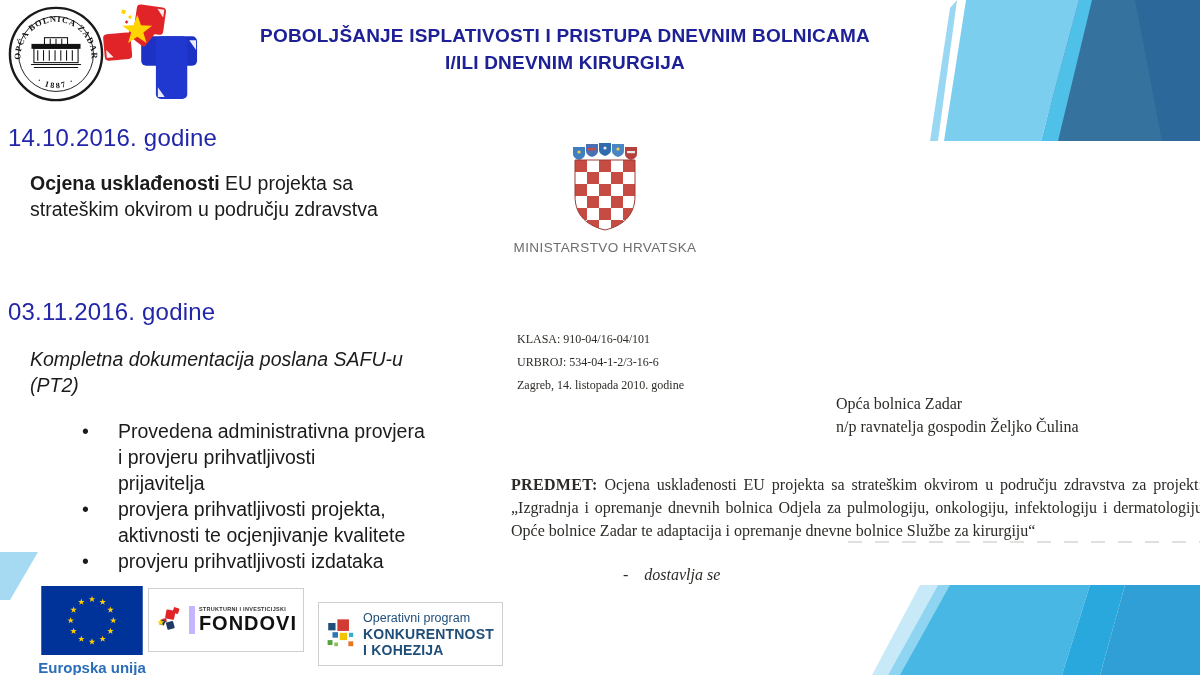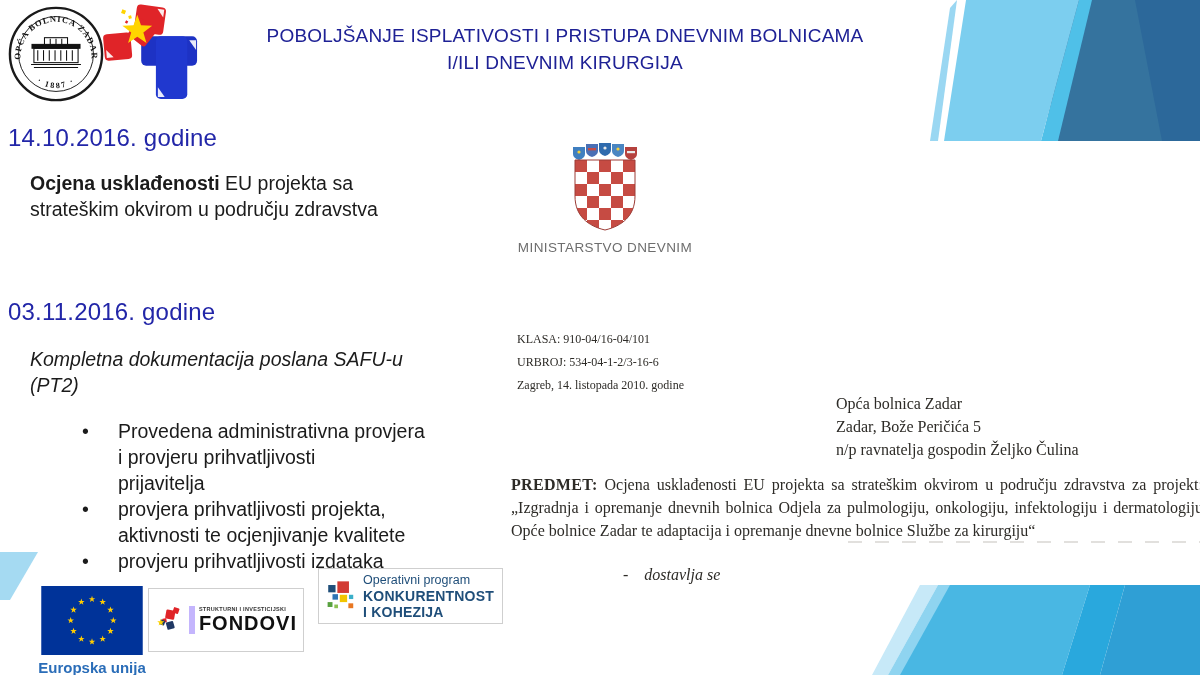--- a/index.html
+++ b/index.html
@@ -9,21 +9,21 @@
     overflow:hidden;font-family:"Liberation Sans",sans-serif;margin:0 auto;
   }
   svg{display:block;}
   .abs{position:absolute;}
 
   
   .seal{left:8px;top:6px;width:96px;height:96px;}
   .crosslogo{left:102px;top:4px;width:98px;height:98px;}
   .slide-title{
     left:200px;top:22px;width:730px;text-align:center;
-    color:#1e2195;font-weight:normal;font-size:19px;line-height:27px;letter-spacing:.2px;
+    color:#1e2195;font-weight:bold;font-size:19px;line-height:27px;letter-spacing:.2px;
   }
 
   
   .date-head{
     color:#2226a8;font-weight:normal;font-size:24px;letter-spacing:.2px;white-space:pre-line;
   }
   .date1{left:8px;top:124px;}
   .date2{left:8px;top:298px;}
   .body-text{
     color:#1b1b1b;font-size:19.5px;line-height:26px;white-space:pre-line;
@@ -64,21 +64,21 @@
   .eu-caption{
     margin-top:4px;color:#2a6db8;font-weight:600;font-size:15px;line-height:18px;
   }
   .logo-box{
     border:1px solid #cfcfcf;background:#fff;display:flex;align-items:center;
   }
   .fondovi-box{left:148px;top:588px;width:156px;height:64px;padding:4px 6px;}
   .fondovi-text{border-left:6px solid #c4b5fd;margin-left:5px;padding-left:4px;}
   .fondovi-small{font-size:5.5px;font-weight:bold;color:#333;letter-spacing:.3px;white-space:nowrap;}
   .fondovi-big{font-size:20px;font-weight:800;color:#101010;letter-spacing:1px;line-height:22px;}
-  .opkk-box{left:318px;top:568px;width:185px;height:56px;padding:0 8px;}
+  .opkk-box{left:318px;top:602px;width:185px;height:64px;padding:0 8px;}
   .opkk-text{margin-left:8px;color:#1f4e79;}
   .opkk-line1{font-size:12.5px;line-height:15px;}
   .opkk-line2,.opkk-line3{font-size:14px;font-weight:800;line-height:16px;letter-spacing:.2px;}
 
   
   .deco-tr{right:0;top:0;}
   .deco-br{right:0;bottom:0;}
   .deco-bl{left:0;top:552px;}
 </style>
 </head>
@@ -237,33 +237,32 @@
             <rect x="0" y="60" width="12" height="12" fill="#ffffff"></rect>
             <rect x="12" y="60" width="12" height="12" fill="#c64b43"></rect>
             <rect x="24" y="60" width="12" height="12" fill="#ffffff"></rect>
             <rect x="36" y="60" width="12" height="12" fill="#c64b43"></rect>
             <rect x="48" y="60" width="12" height="12" fill="#ffffff"></rect>
           </g>
         <path d="M0,0 H60 V36 C60,56 47,66 30,70 C13,66 0,56 0,36 Z" fill="none" stroke="#9c3c36" stroke-width="1"></path>
       </g>
     </svg>
     <div class="ministry-name">
-      <div>MINISTARSTVO DNEVNIM</div>
+      <div>MINISTARSTVO HRVATSKA</div>
     </div>
   </div>
 
   <div class="abs scan klasa-block">
     <div>KLASA: 910-04/16-04/101</div>
     <div>URBROJ: 534-04-1-2/3-16-6</div>
     <div>Zagreb, 14. listopada 2010. godine</div>
   </div>
 
   <div class="abs scan recipient-block">
     <div>Opća bolnica Zadar</div>
-    <div>Zadar, Bože Peričića 5</div>
     <div>n/p ravnatelja gospodin Željko Čulina</div>
   </div>
 
   <div class="abs scan predmet"><b>PREDMET:</b> <span>Ocjena usklađenosti EU projekta sa strateškim okvirom u području zdravstva za projekt: „Izgradnja i opremanje dnevnih bolnica Odjela za pulmologiju, onkologiju, infektologiju i dermatologiju Opće bolnice Zadar te adaptacija i opremanje dnevne bolnice Službe za kirurgiju“</span></div>
 
   <div class="abs scan dostavlja"><span class="dash">-</span><span>dostavlja se</span></div>
 
   <div class="abs scan-smudge"></div>
 
   <div class="abs eu-block">

